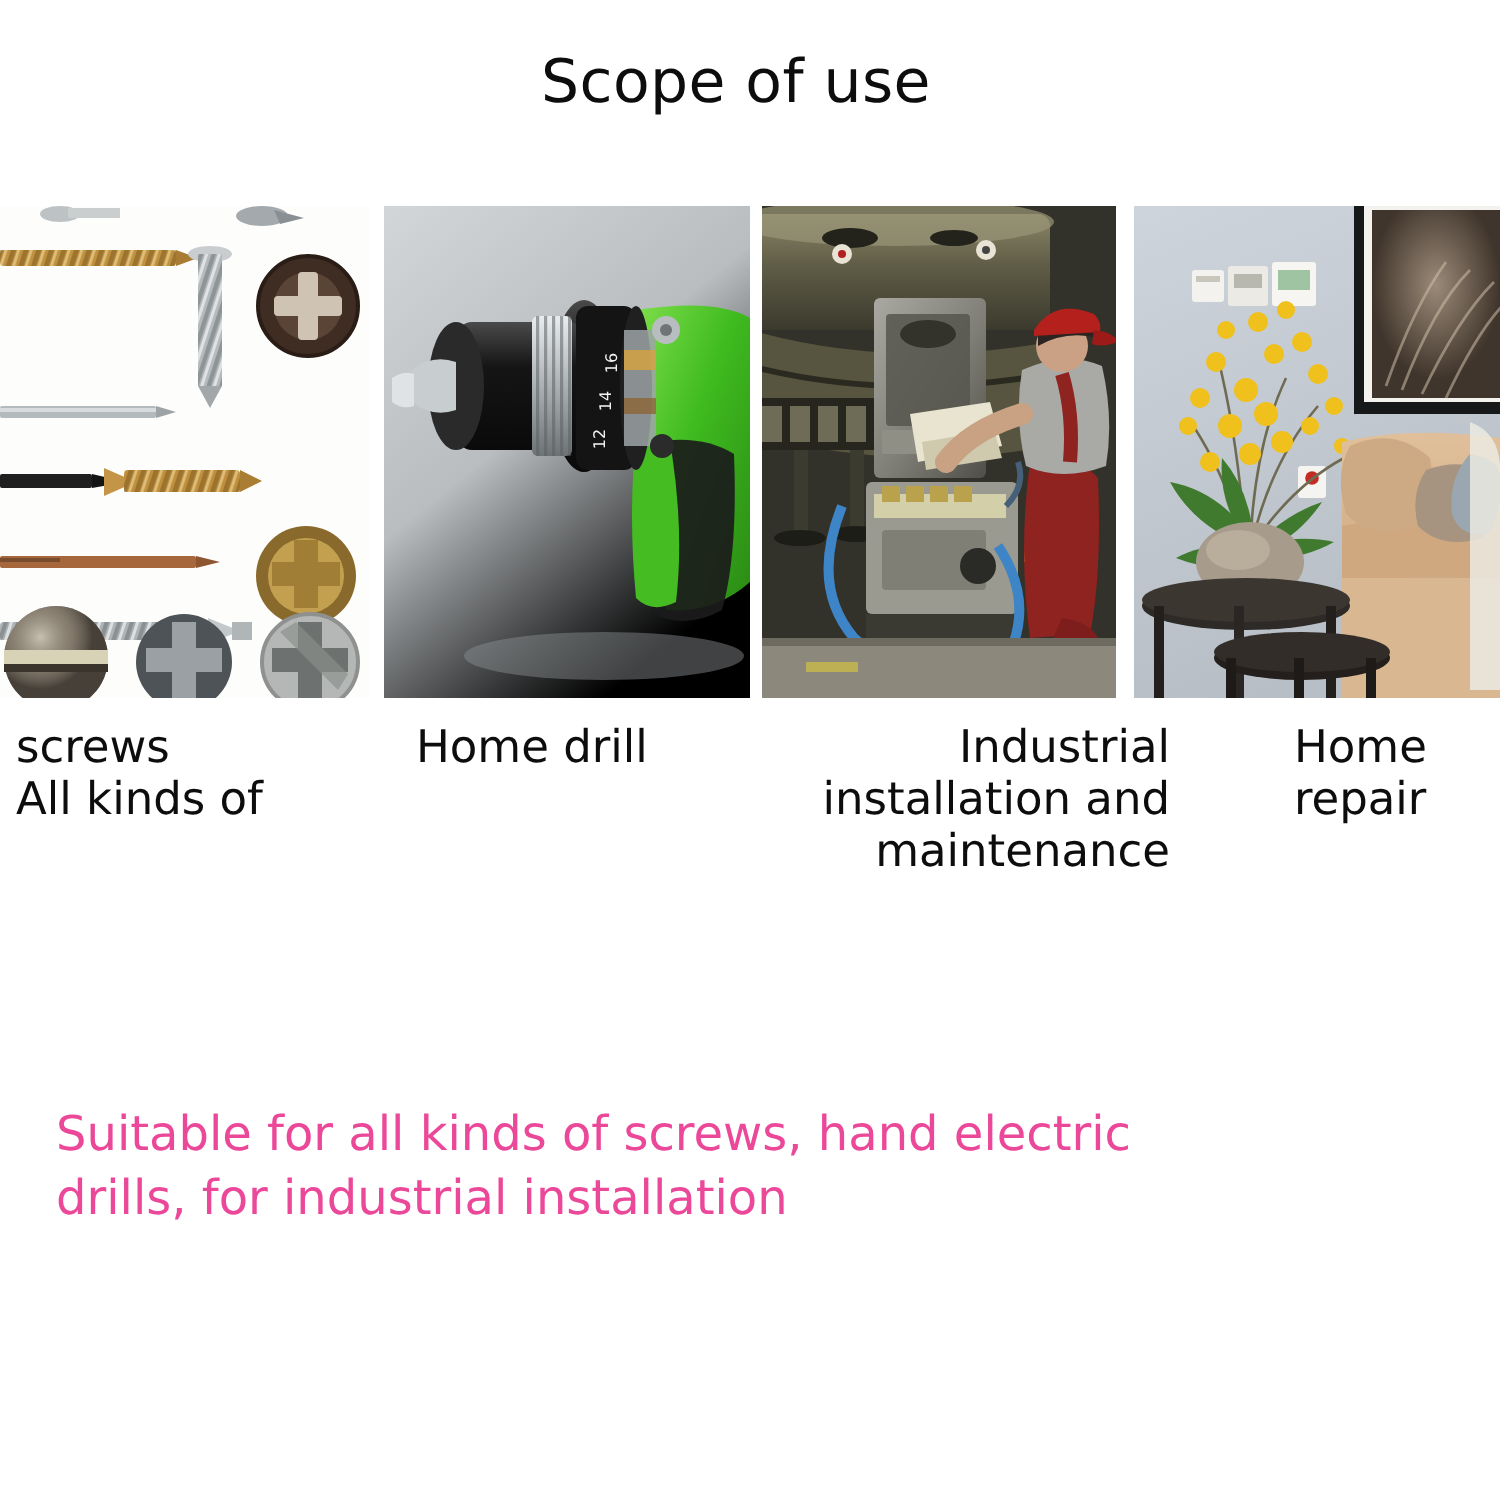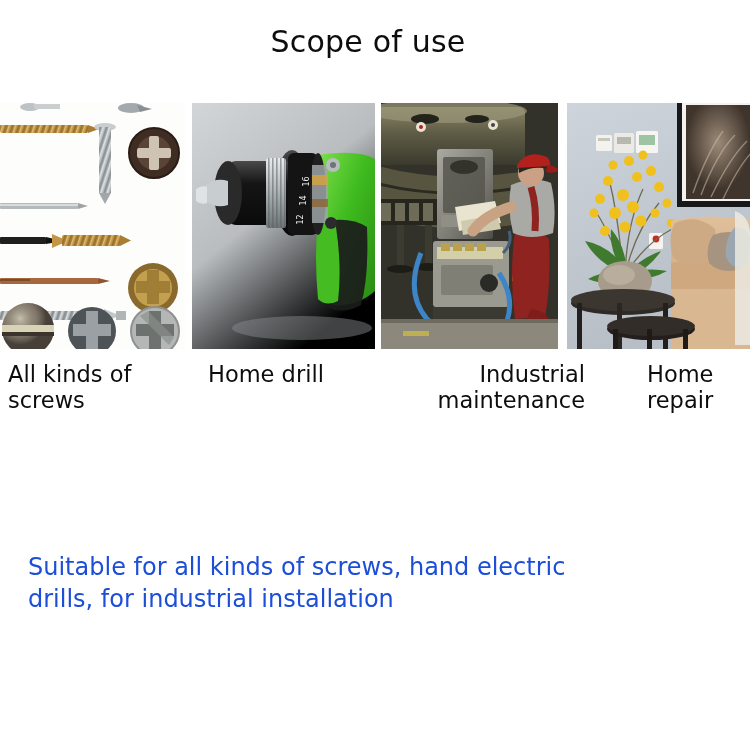--- a/index.html
+++ b/index.html
@@ -84,21 +84,21 @@
   #caption-home     { left: 647px; top: 361px; width: 110px; }
 
   
   #footer-text {
     position: absolute;
     left: 28px;
     top: 551px;
     width: 690px;
     font-size: 24px;
     line-height: 32px;
-    color: #1d4ed8;
+    color: #ec4899;
   }
   .fl { display: block; }
 </style>
 </head>
 <body>
 
 <div id="page-title">Scope of use</div>
 
 <div class="panel-strip">
 
@@ -481,30 +481,31 @@
         <ellipse cx="84" cy="223" rx="44" ry="10" fill="#332d29"></ellipse>
         <rect x="46" y="226" width="5" height="20" fill="#1d1a17"></rect>
         <rect x="116" y="226" width="5" height="20" fill="#1d1a17"></rect>
         <rect x="80" y="226" width="5" height="20" fill="#1d1a17"></rect>
       </g>
     </svg>
   </div>
 </div>
 
 <div class="caption" id="caption-screws">
+  <span class="fl">screws</span>
   <span class="fl">All kinds of</span>
-  <span class="fl">screws</span>
 </div>
 
 <div class="caption" id="caption-drill">
   <span class="fl">Home drill</span>
 </div>
 
 <div class="caption" id="caption-industry">
   <span class="fl">Industrial</span>
+  <span class="fl">installation and</span>
   <span class="fl">maintenance</span>
 </div>
 
 <div class="caption" id="caption-home">
   <span class="fl">Home</span>
   <span class="fl">repair</span>
 </div>
 
 <div id="footer-text">
   <span class="fl">Suitable for all kinds of screws, hand electric</span>

